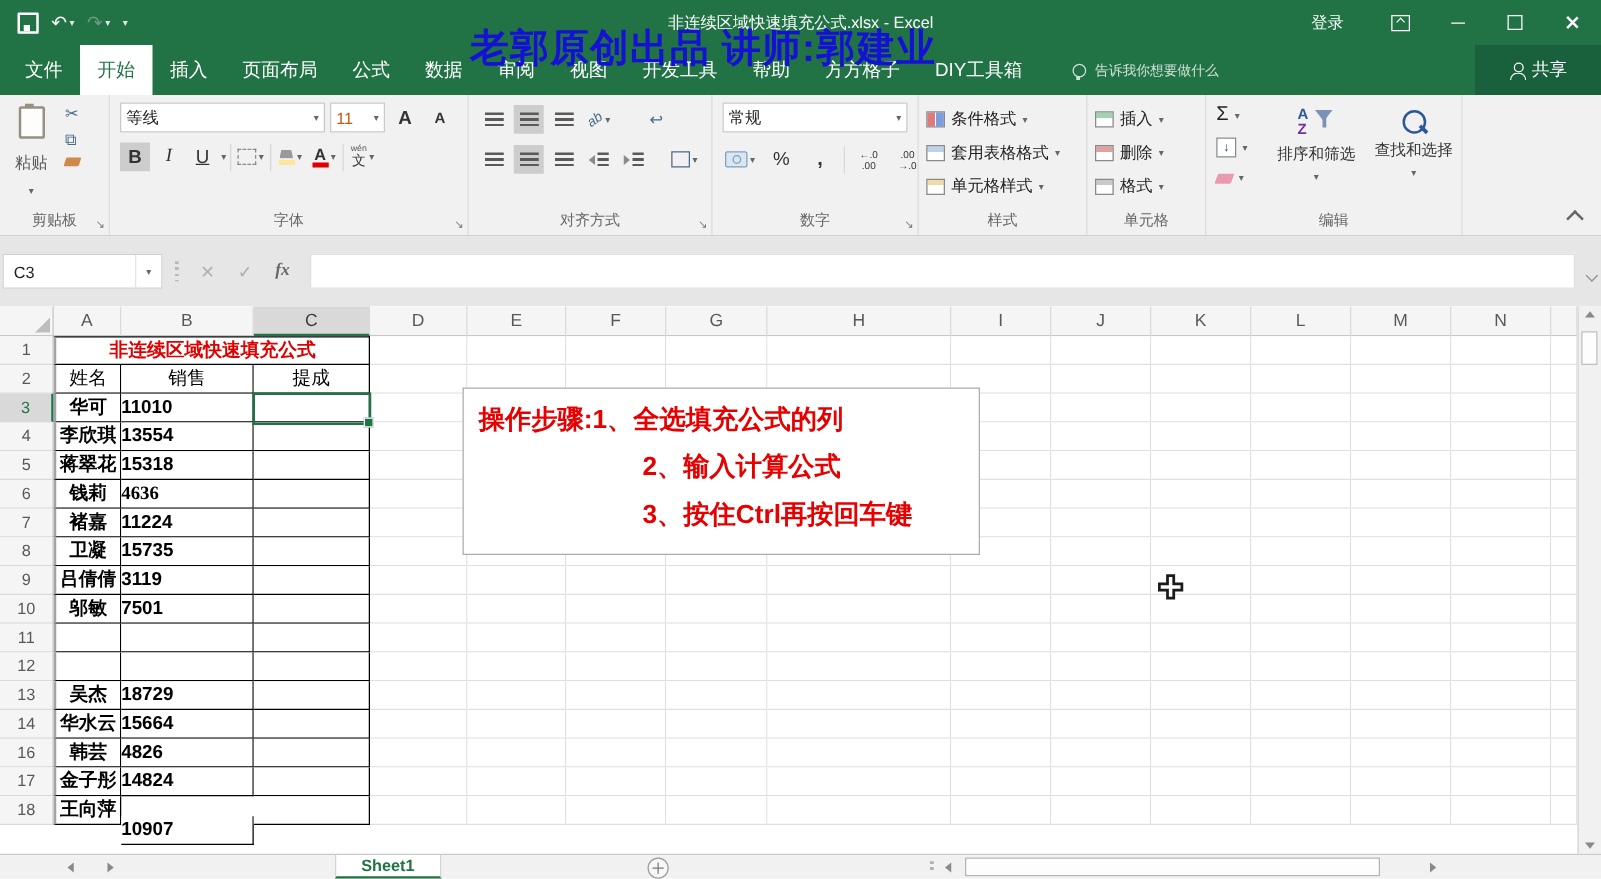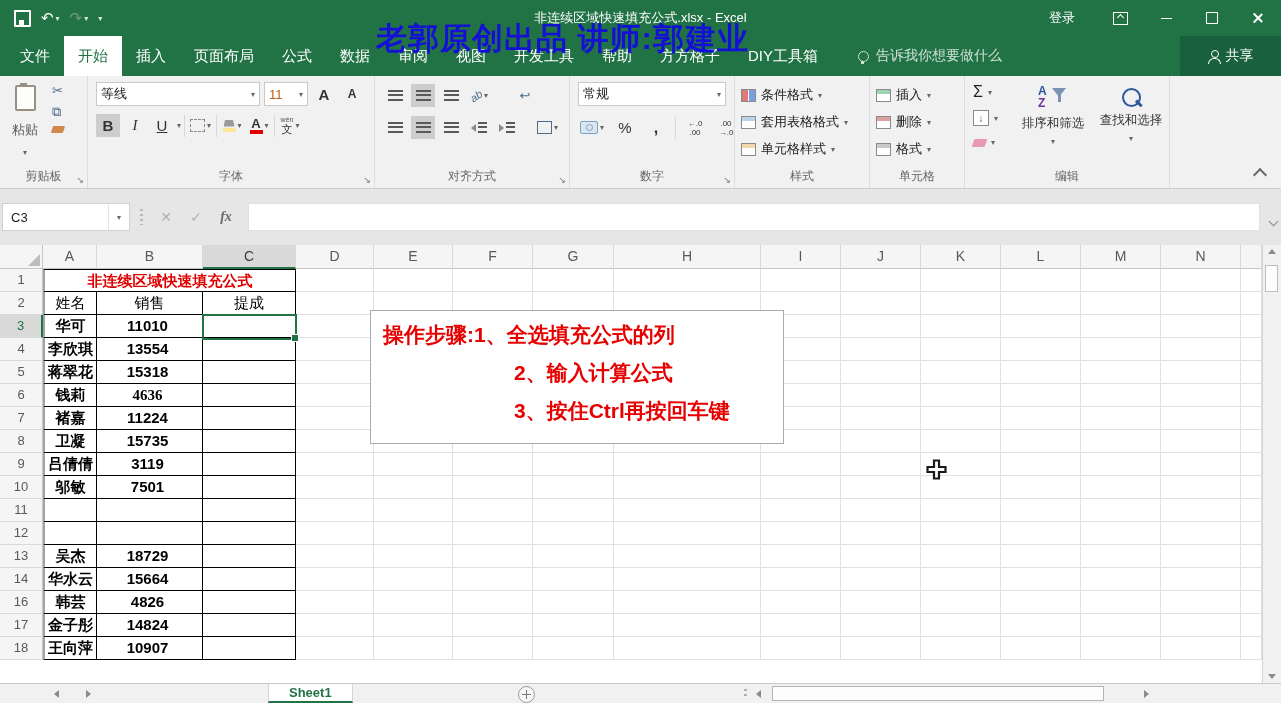--- a/index.html
+++ b/index.html
@@ -25,21 +25,21 @@
   .x-ico::before,.x-ico::after{content:"";position:absolute;left:5px;top:0;width:1.5px;height:12px;background:#fff}
   .x-ico::before{transform:rotate(45deg)}.x-ico::after{transform:rotate(-45deg)}
   
   .watermark{position:absolute;left:376px;top:18px;z-index:99;font-size:31px;font-weight:900;
              color:#1411d4;letter-spacing:1px;white-space:nowrap}
   
   .tabsrow{position:absolute;left:0;top:36px;width:1281px;height:40px;background:#217346}
   #tabs{display:flex;height:40px;align-items:stretch;padding-left:6px}
   .tab{display:flex;align-items:center;padding:0 14px;font-size:15px;color:#fff;white-space:nowrap}
   .tab.active{background:#fff;color:#217346}
-  .tellme{position:absolute;left:858px;top:0;height:40px;display:flex;align-items:center;gap:7px;color:#cfe0d6;font-size:14px}
+  .tellme{position:absolute;left:858px;top:0;height:40px;display:flex;align-items:center;gap:7px;color:#cfe0d6;font-size:11px}
   .bulb{width:9px;height:9px;border:1.5px solid #cfe0d6;border-radius:50%;position:relative;display:inline-block}
   .bulb::after{content:"";position:absolute;left:2px;top:9px;width:3px;height:3px;background:#cfe0d6}
   .share{position:absolute;right:0;top:0;width:101px;height:40px;background:#19603c;display:flex;align-items:center;justify-content:center;gap:6px;color:#fff;font-size:14px}
   .person{width:12px;height:12px;position:relative;display:inline-block}
   .person::before{content:"";position:absolute;left:3px;top:0;width:6px;height:6px;border:1.5px solid #fff;border-radius:50%}
   .person::after{content:"";position:absolute;left:0;top:8px;width:11px;height:5px;border:1.5px solid #fff;border-bottom:none;border-radius:6px 6px 0 0}
   
   .ribbon{position:absolute;left:0;top:76px;width:1281px;height:113px;background:#f1f1f1;border-bottom:1px solid #cfcfcf;box-sizing:border-box}
   .grp{position:absolute;top:0;height:112px;border-right:1px solid #dcdcdc;box-sizing:border-box}
   .grp-label{position:absolute;bottom:3px;left:0;right:0;text-align:center;font-size:12px;color:#666}
@@ -111,21 +111,21 @@
   .ch.sel{background:#d9d9d9;border-bottom:2px solid #217346;color:#3c3c3c}
   .grow{display:flex;height:23px}
   .rh{width:43px;box-sizing:border-box;background:#f5f5f5;border-right:1px solid #c6c6c6;border-bottom:1px solid #d9d9d9;font-size:13px;color:#595959;text-align:center;line-height:22px}
   .rh.sel{background:#d9d9d9;border-right:2px solid #217346;color:#217346}
   .gcell{box-sizing:border-box;border-right:1px solid #e0e0e0;border-bottom:1px solid #e0e0e0;background:#fff;height:23px}
   .tcell{box-sizing:border-box;border-right:1px solid #000;border-bottom:1px solid #000;background:#fff;height:23px;
          font-size:15px;font-weight:600;color:#000;text-align:center;line-height:22px;overflow:hidden;white-space:nowrap}
   .tl{border-left:2px solid #a3a3a3}.tt{border-top:1px solid #000}
   .ttl{color:#e00000;font-weight:700}
   .th{font-weight:400}
-  .num{text-align:center;padding-right:4px}
+  .num{text-align:left;padding-right:4px}
   .selbox{position:absolute;left:202px;top:69px;width:95px;height:26px;border:2px solid #217346;box-sizing:border-box;z-index:3}
   .handle{position:absolute;right:-4px;bottom:-4px;width:6px;height:6px;background:#217346;border:1px solid #fff}
   .notebox{position:absolute;left:370px;top:65px;width:414px;height:134px;background:#fff;border:1px solid #ababab;box-sizing:border-box;z-index:5;
            color:#e60000;font-weight:700;font-size:21px;white-space:nowrap}
   .nline1{margin:10px 0 0 12px}.nline2,.nline3{margin:10px 0 0 143px}
   .cursor{position:absolute;left:925px;top:213px;z-index:8}
   
   .vscroll{position:absolute;left:1262px;top:245px;width:19px;height:438px;background:#f1f1f1;border-left:1px solid #d4d4d4;box-sizing:border-box}
   .tri{width:0;height:0;border:4px solid transparent;display:inline-block}
   .tri.up{border-bottom:5px solid #8a8a8a;border-top:none}
@@ -742,21 +742,21 @@
         <div class="gcell" style="width: 80px;"></div>
         <div class="gcell" style="width: 80px;"></div>
         <div class="gcell" style="width: 80px;"></div>
         <div class="gcell" style="width: 80px;"></div>
         <div class="gcell" style="width: 80px;"></div>
         <div class="gcell" style="width: 21px;"></div>
       </div>
       <div class="grow">
         <div class="rh">18</div>
         <div class="tcell tl" style="width: 54px;">王向萍</div>
-        <div class="tcell num" style="width: 106px;">10907</div>
+        <div class="tcell num" style="width: 106px; margin-top: 16px;">10907</div>
         <div class="tcell" style="width: 93px;"></div>
         <div class="gcell" style="width: 78px;"></div>
         <div class="gcell" style="width: 79px;"></div>
         <div class="gcell" style="width: 80px;"></div>
         <div class="gcell" style="width: 81px;"></div>
         <div class="gcell" style="width: 147px;"></div>
         <div class="gcell" style="width: 80px;"></div>
         <div class="gcell" style="width: 80px;"></div>
         <div class="gcell" style="width: 80px;"></div>
         <div class="gcell" style="width: 80px;"></div>

